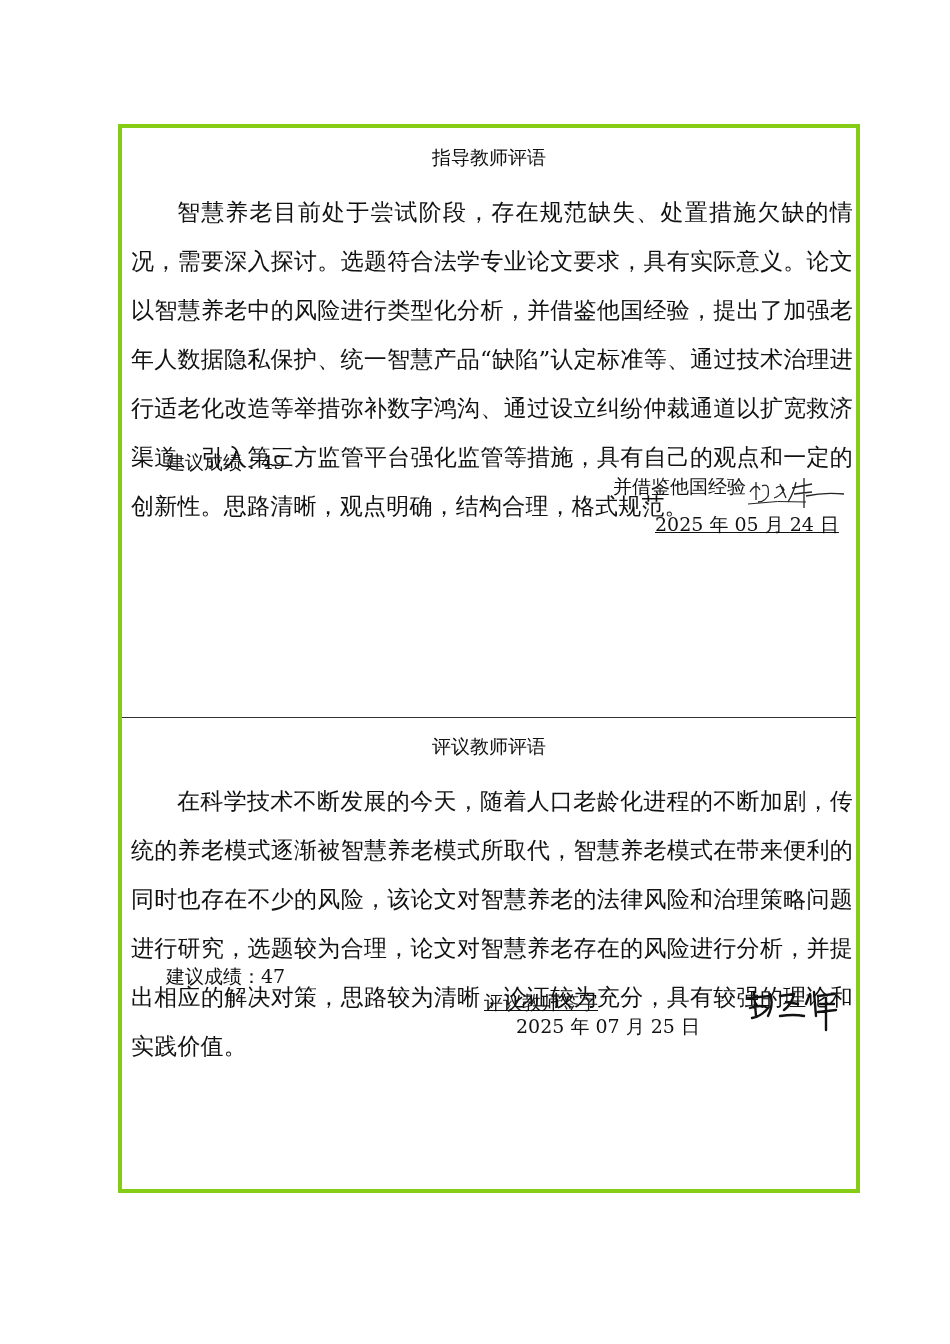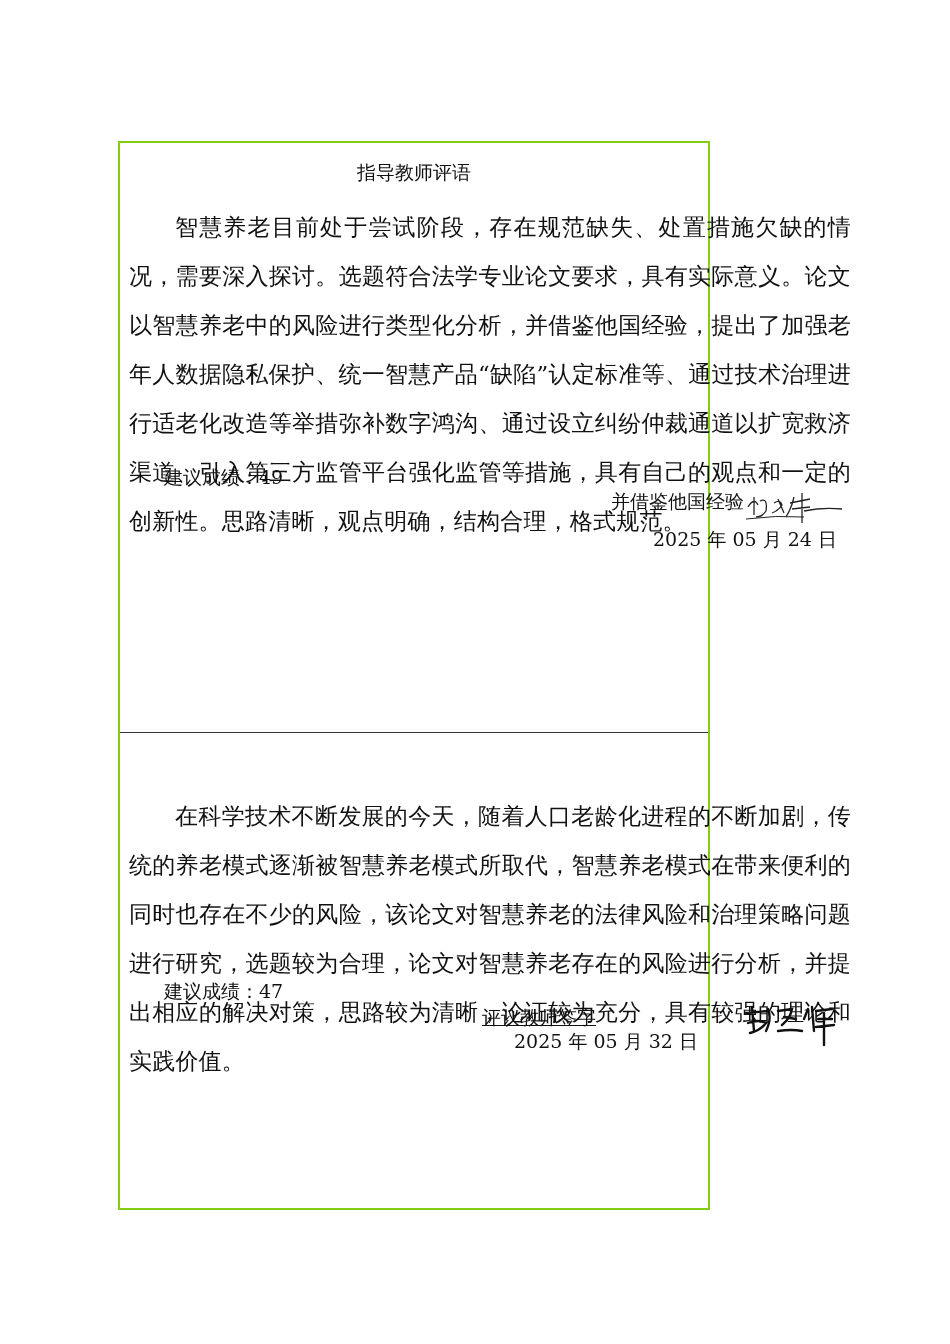--- a/index.html
+++ b/index.html
@@ -1,17 +1,17 @@
 <!DOCTYPE html>
 <html><head>
 <meta charset="utf-8">
 <style>
   html, body { margin:0; padding:0; background:#fff; }
   body { width:950px; height:1344px; position:relative; font-family:"DejaVu Serif","Liberation Serif",serif; color:#111; }
-  .table { position:absolute; left:118px; top:141px; width:592px; height:1069px; border:2px solid #84cc16; box-sizing:border-box; }
+  .table { position:absolute; left:118px; top:124px; width:742px; height:1069px; border:4px solid #84cc16; box-sizing:border-box; }
   .cell { position:absolute; left:0; width:100%; box-sizing:border-box; }
   .cell1 { top:0; height:590px; border-bottom:1px solid #333; }
   .cell2 { top:590px; height:478px; }
   .title { position:absolute; left:0; width:100%; text-align:center; font-size:19px; }
   .para { position:absolute; left:9px; width:722px; font-size:23px; line-height:49px; text-indent:2em; text-align:justify; letter-spacing:0.2px;margin-top:12px; }
   .line { position:absolute; font-size:19px; white-space:nowrap; }
   .sig svg { position:absolute; }
 </style>
 </head>
 <body>
@@ -21,26 +21,27 @@
     <div class="title" style="top:17px;">指导教师评语</div>
     <div class="para" style="top:48px;">智慧养老目前处于尝试阶段，存在规范缺失、处置措施欠缺的情况，需要深入探讨。选题符合法学专业论文要求，具有实际意义。论文以智慧养老中的风险进行类型化分析，并借鉴他国经验，提出了加强老年人数据隐私保护、统一智慧产品“缺陷”认定标准等、通过技术治理进行适老化改造等举措弥补数字鸿沟、通过设立纠纷仲裁通道以扩宽救济渠道、引入第三方监管平台强化监管等措施，具有自己的观点和一定的创新性。思路清晰，观点明确，结构合理，格式规范。</div>
     <div class="line" style="left:44px; top:322px;">建议成绩：49</div>
     <div class="line" style="left:491px; top:346px;">并借鉴他国经验</div>
     <div class="sig">
       <svg style="left:624px; top:346px;" width="100" height="36" viewBox="0 0 100 36">
         <path d="M4 18 q6 -10 10 -2 M10 8 l0 18 M16 12 q8 -4 6 10 q-4 6 -10 6 M30 14 q6 -4 8 2 q-4 6 -10 8 M34 10 l6 14 M50 8 q-2 10 -8 20 M46 14 l20 -4 M48 20 l18 -2 M58 4 l0 30 M60 22 q18 -4 38 -2" stroke="#222" stroke-width="1.3" fill="none"></path>
         <path d="M2 30 q30 -4 58 -2" stroke="#222" stroke-width="1" fill="none"></path>
       </svg>
     </div>
-    <div class="line" style="left:533px; top:384px;">2025 年 05 月 24 日</div>
+    <div class="line" style="left:533px; top:384px;text-decoration:underline;">2025 年 05 月 24 日</div>
   </div>
   <div class="cell cell2">
+    <div class="title" style="top:16px;">评议教师评语</div>
     <div class="para" style="top:47px;">在科学技术不断发展的今天，随着人口老龄化进程的不断加剧，传统的养老模式逐渐被智慧养老模式所取代，智慧养老模式在带来便利的同时也存在不少的风险，该论文对智慧养老的法律风险和治理策略问题进行研究，选题较为合理，论文对智慧养老存在的风险进行分析，并提出相应的解决对策，思路较为清晰，论证较为充分，具有较强的理论和实践价值。</div>
     <div class="line" style="left:44px; top:246px;">建议成绩：47</div>
     <div class="line" style="left:362px; top:272px;text-decoration:underline;">评议教师签字</div>
     <div class="sig">
       <svg style="left:622px; top:268px;" width="100" height="50" viewBox="0 0 100 50">
         <path d="M4 12 l22 -2 M10 6 l2 24 M6 22 q10 -4 18 0 q-6 8 -16 10 M26 8 q4 10 -2 22 M36 10 l14 -2 q-2 10 -10 16 M42 16 l12 2 M36 30 q14 -2 24 0 M66 8 l-4 10 M70 6 l2 24 M74 10 l16 -2 M76 18 l14 0 M82 12 l0 32 M74 26 l18 -2" stroke="#111" stroke-width="2.4" fill="none" stroke-linecap="round"></path>
       </svg>
     </div>
-    <div class="line" style="left:394px; top:296px;">2025 年 05 月 32 日</div>
+    <div class="line" style="left:394px; top:296px;">2025 年 07 月 25 日</div>
   </div>
 </div>
 
 </body></html>

